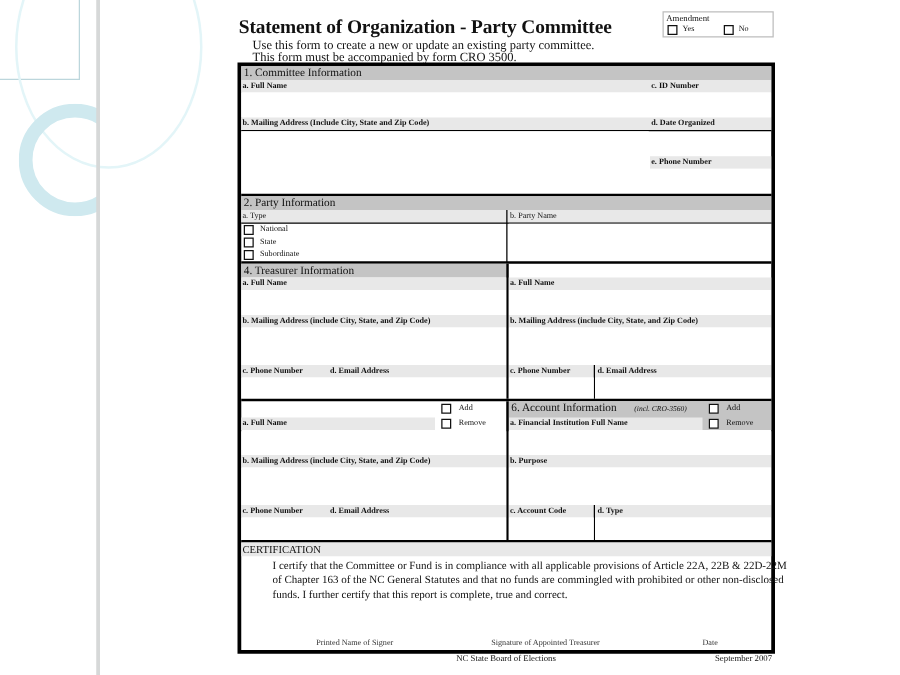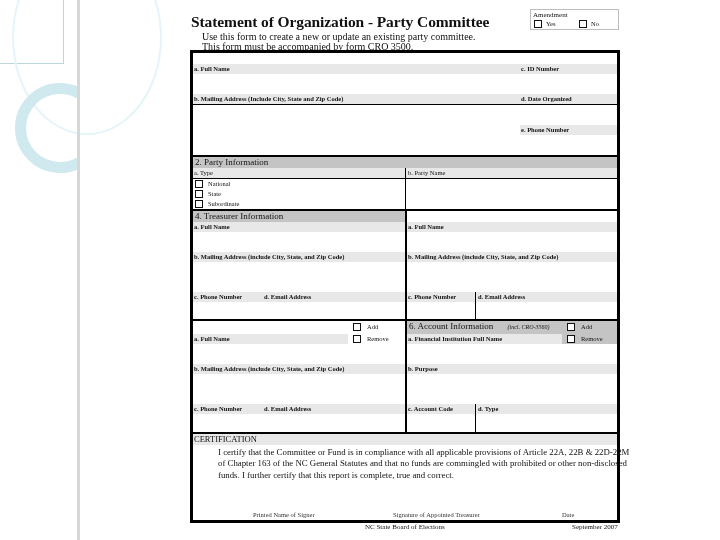--- a/index.html
+++ b/index.html
@@ -45,20 +45,21 @@
 <div class="abs amend">
   <span class="lbl">Amendment</span>
   <span class="cb" style="left:3px; top:10px;"></span>
   <span class="t" style="left:15px; top:10px;">Yes</span>
   <span class="cb" style="left:48px; top:10px;"></span>
   <span class="t" style="left:60px; top:10px;">No</span>
 </div>
 
 <div class="abs form">
 
+  <div class="hdr" style="left:0; top:0; width:424px; height:11px; line-height:11px;">1. Committee Information</div>
   <div class="lab" style="left:0; top:11px; width:424px;">
     <span>a. Full Name</span>
   </div>
   <div class="lab" style="left:327px; top:11px; width:97px; background:transparent;">c. ID Number</div>
   <div class="inp" style="left:0; top:21px; width:424px; height:20px;"></div>
   <div class="lab" style="left:0; top:41px; width:424px;">b. Mailing Address (Include City, State and Zip Code)</div>
   <div class="lab" style="left:327px; top:41px; width:97px; background:transparent;">d. Date Organized</div>
   <div class="thin" style="left:0; top:51px; width:424px;"></div>
   <div class="inp" style="left:0; top:52px; width:326px; height:50px;"></div>
   <div class="lab" style="left:327px; top:72px; width:97px;">e. Phone Number</div>

